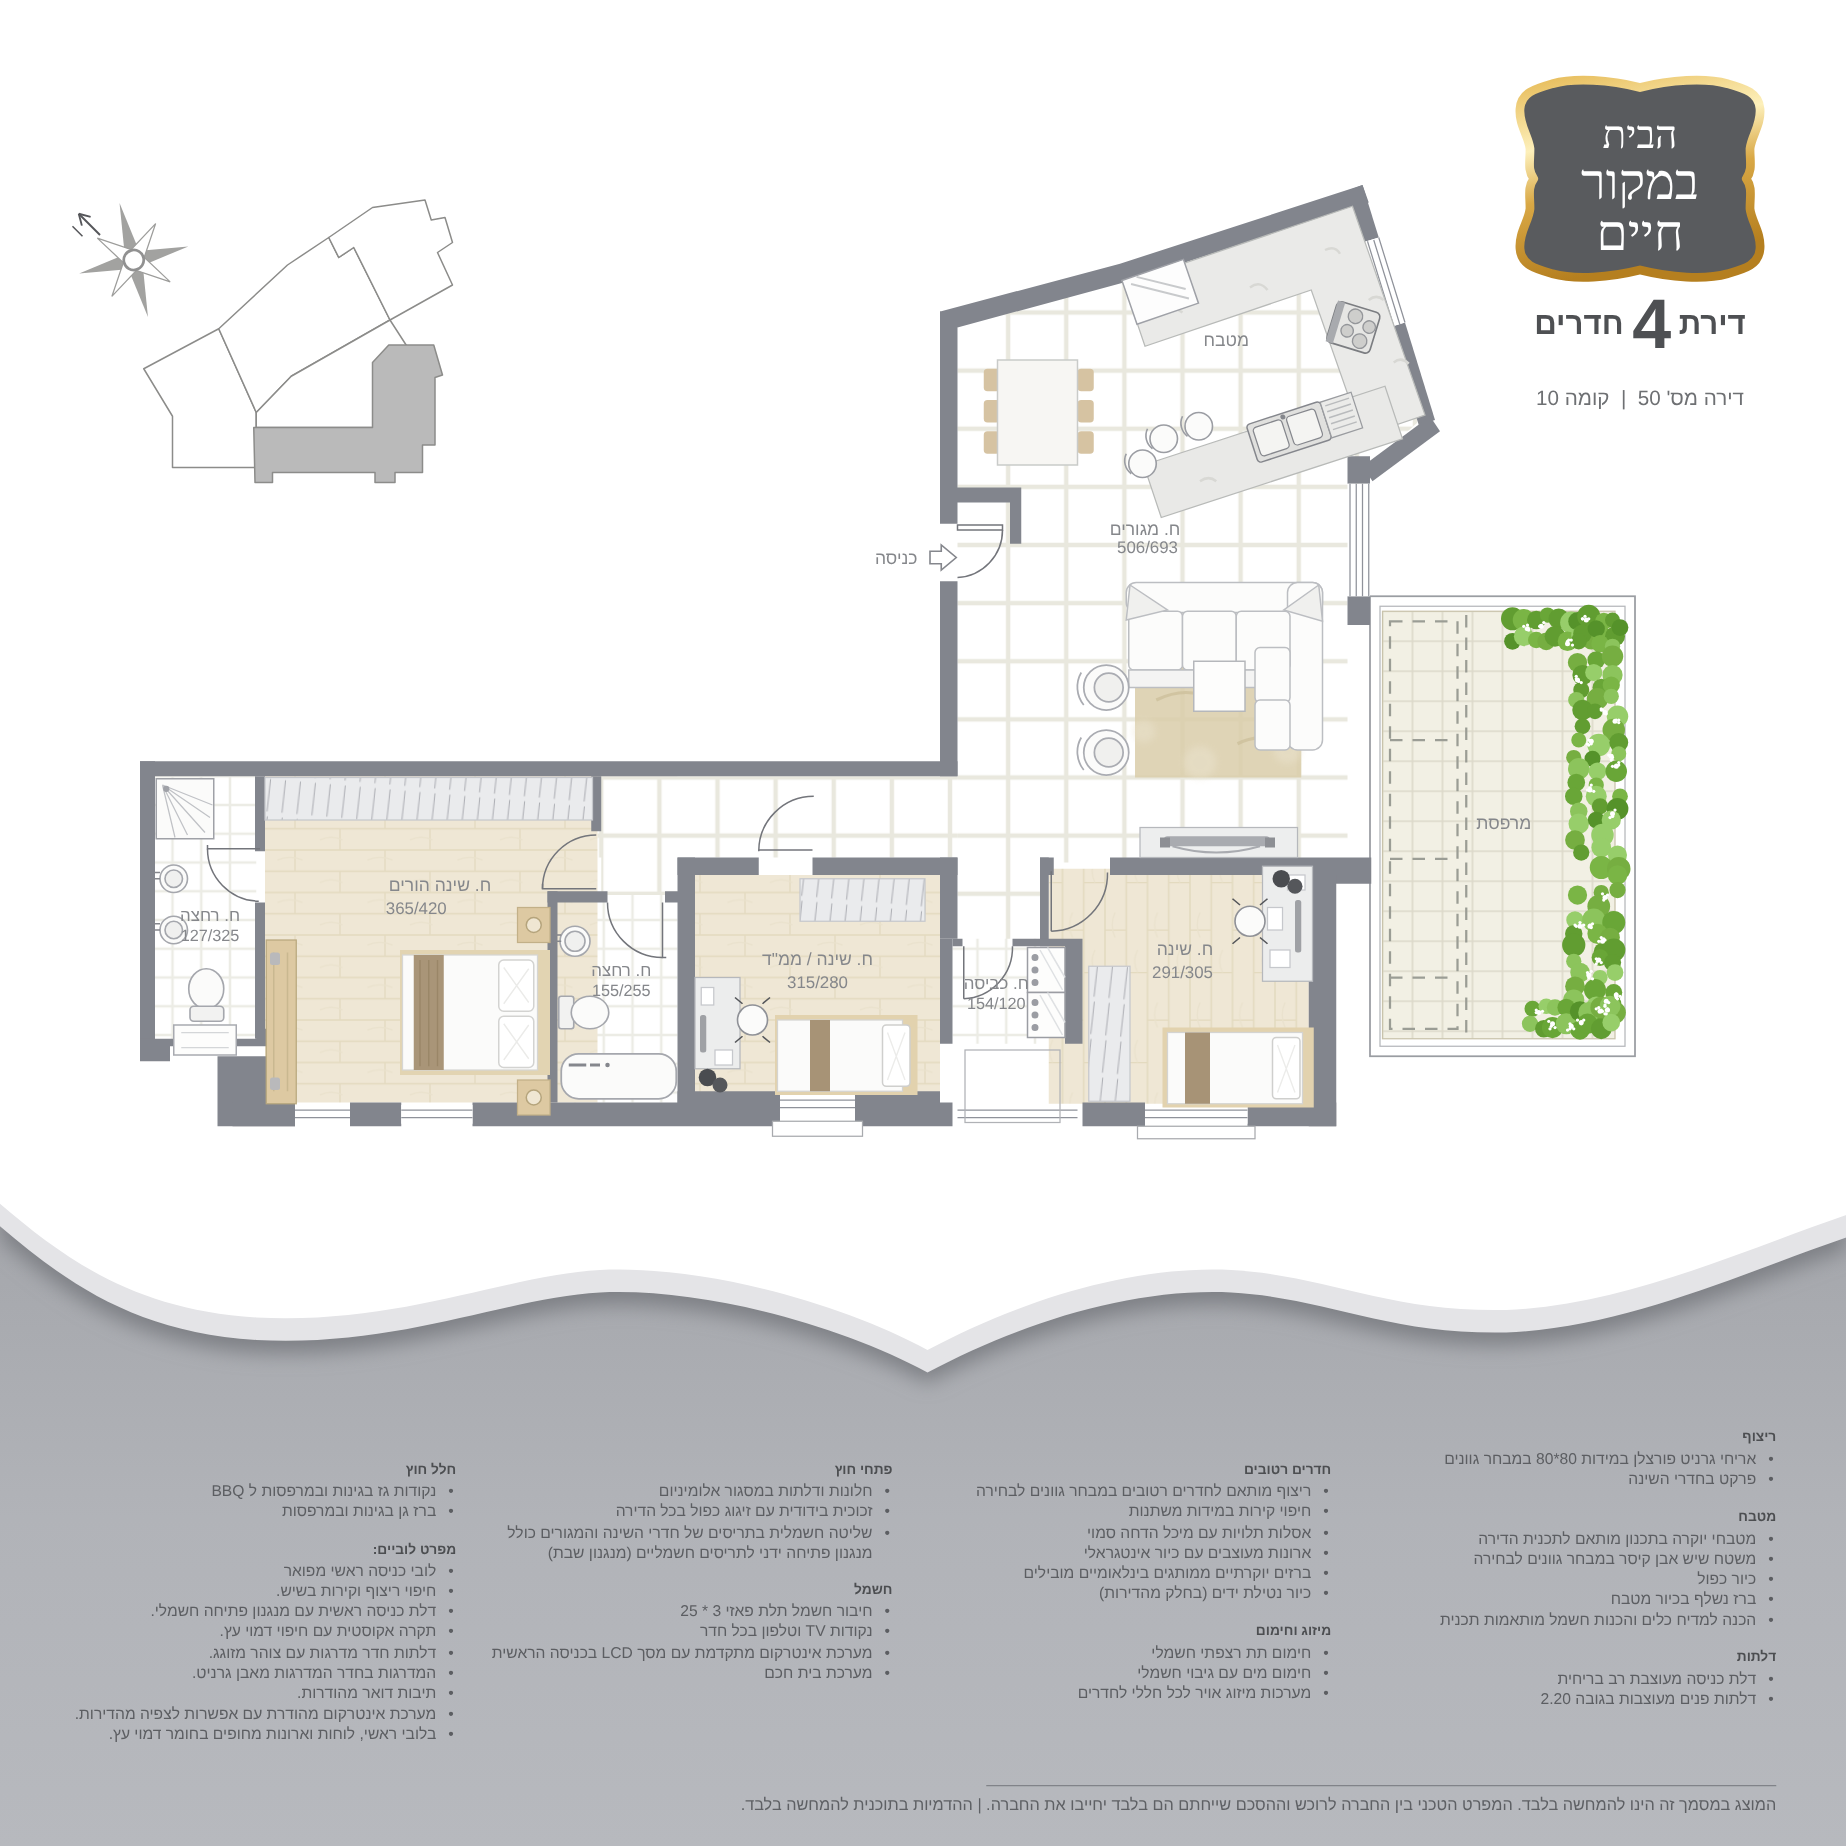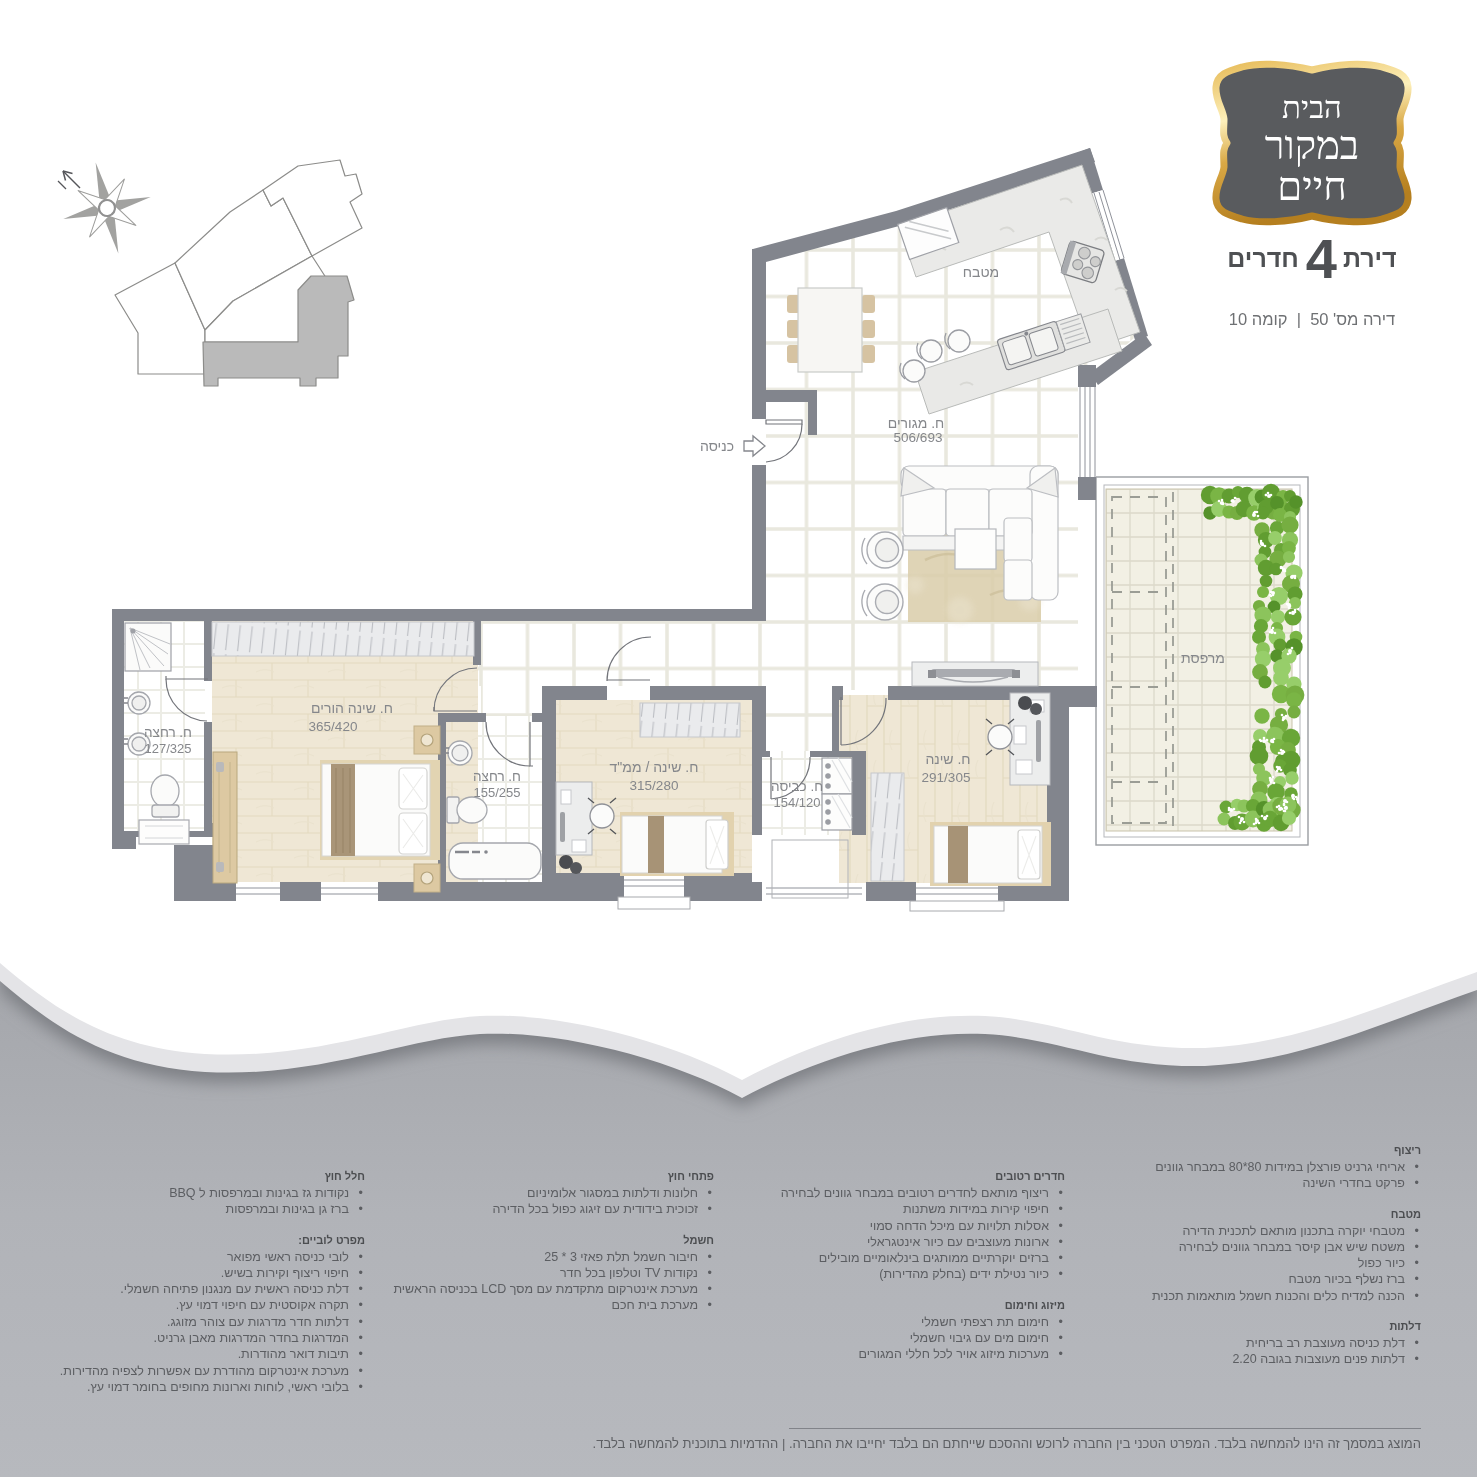--- a/index.html
+++ b/index.html
@@ -790,27 +790,28 @@
  <div class="hd" style="margin-top:0;">חדרים רטובים</div>
  <div class="li">ריצוף מותאם לחדרים רטובים במבחר גוונים לבחירה</div>
  <div class="li">חיפוי קירות במידות משתנות</div>
  <div class="li">אסלות תלויות עם מיכל הדחה סמוי</div>
  <div class="li">ארונות מעוצבים עם כיור אינטגראלי</div>
  <div class="li">ברזים יוקרתיים ממותגים בינלאומיים מובילים</div>
  <div class="li">כיור נטילת ידים (בחלק מהדירות)</div>
  <div class="hd">מיזוג וחימום</div>
  <div class="li">חימום תת רצפתי חשמלי</div>
  <div class="li">חימום מים עם גיבוי חשמלי</div>
- <div class="li">מערכות מיזוג אויר לכל חללי המגורים</div>
+ <div class="li">מערכות מיזוג אויר לכל חללי לחדרים</div>
 </div>
 
 <div class="txt" style="left:384px;top:1170px;width:330px;">
  <div class="hd" style="margin-top:0;">פתחי חוץ</div>
  <div class="li">חלונות ודלתות במסגור אלומיניום</div>
  <div class="li">זכוכית בידודית עם זיגוג כפול בכל הדירה</div>
+ <div class="li">שליטה חשמלית בתריסים של חדרי השינה והמגורים כולל מנגנון פתיחה ידני לתריסים חשמליים (מנגנון שבת)</div>
  <div class="hd">חשמל</div>
  <div class="li">חיבור חשמל תלת פאזי 3 * 25</div>
  <div class="li">נקודות TV וטלפון בכל חדר</div>
  <div class="li">מערכת אינטרקום מתקדמת עם מסך LCD בכניסה הראשית</div>
  <div class="li">מערכת בית חכם</div>
 </div>
 
 <div class="txt" style="left:35px;top:1170px;width:330px;">
  <div class="hd" style="margin-top:0;">חלל חוץ</div>
  <div class="li">נקודות גז בגינות ובמרפסות ל BBQ</div>

